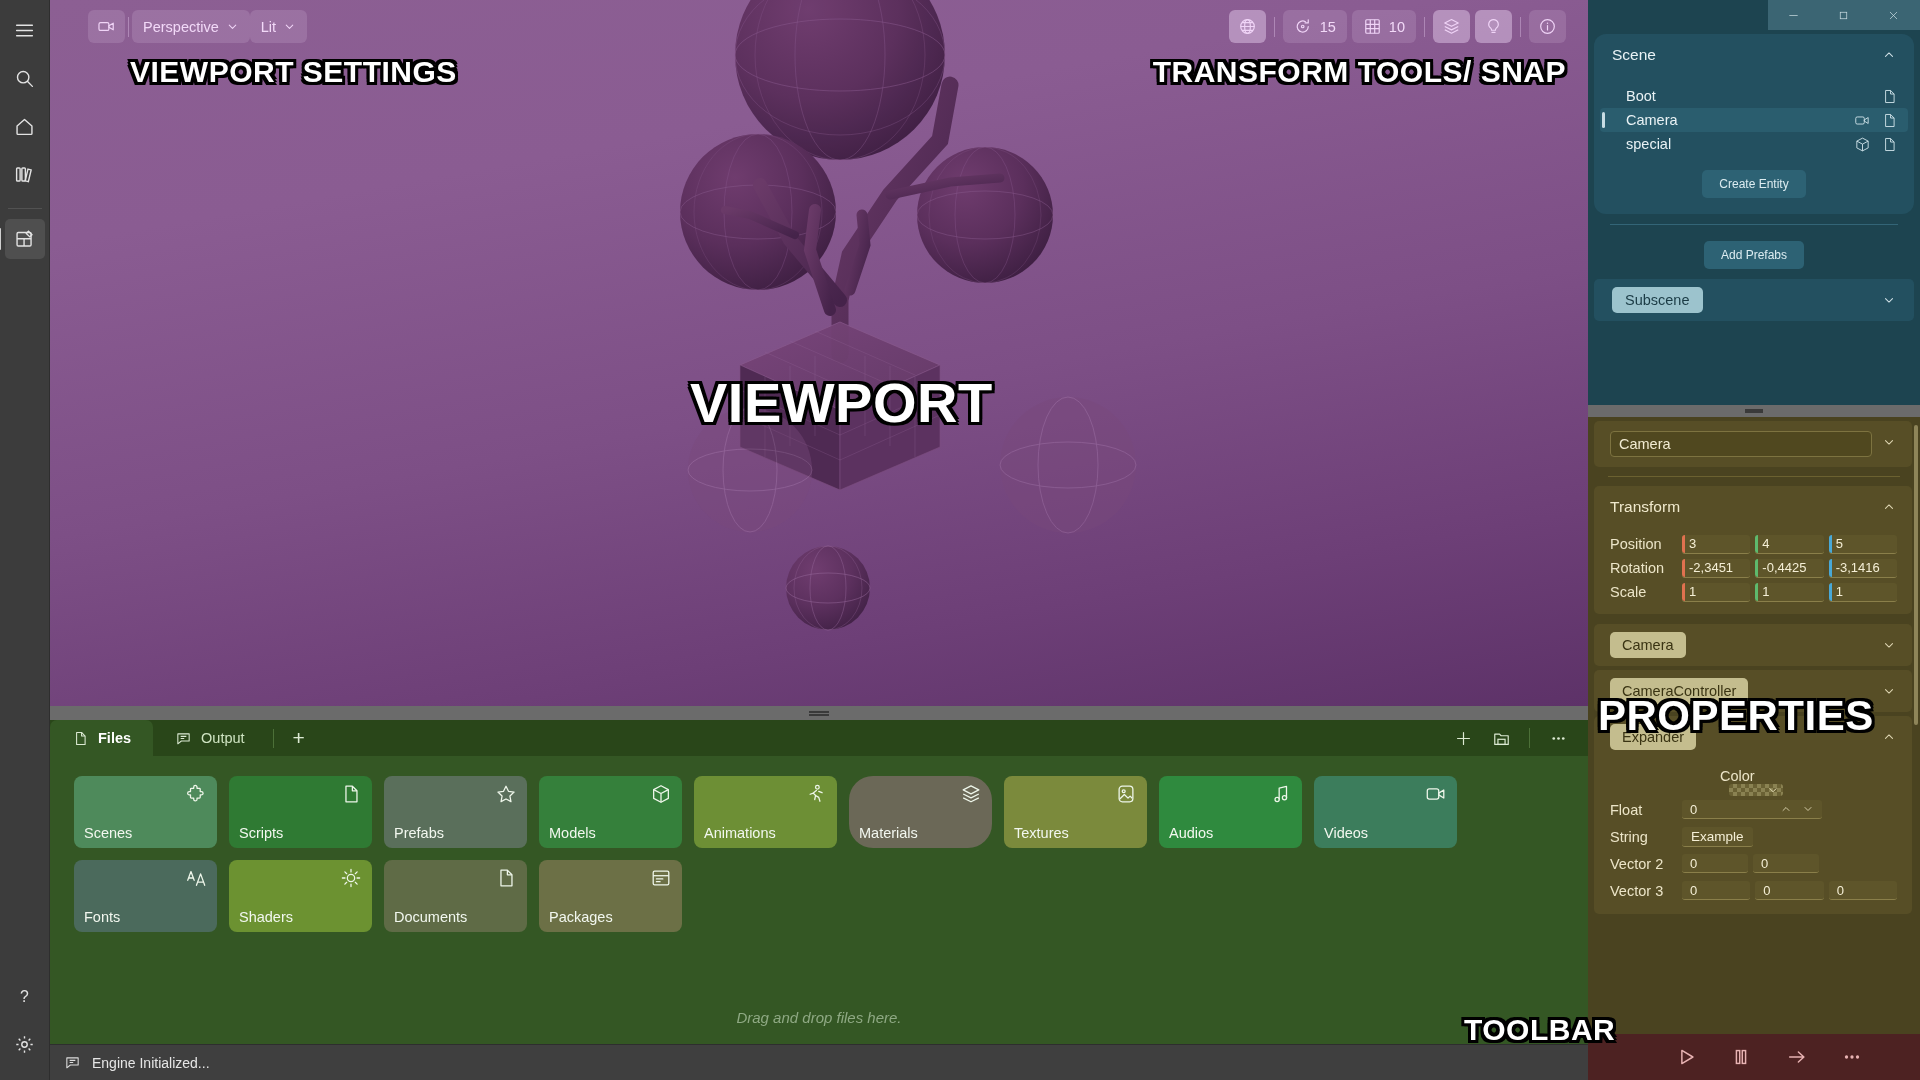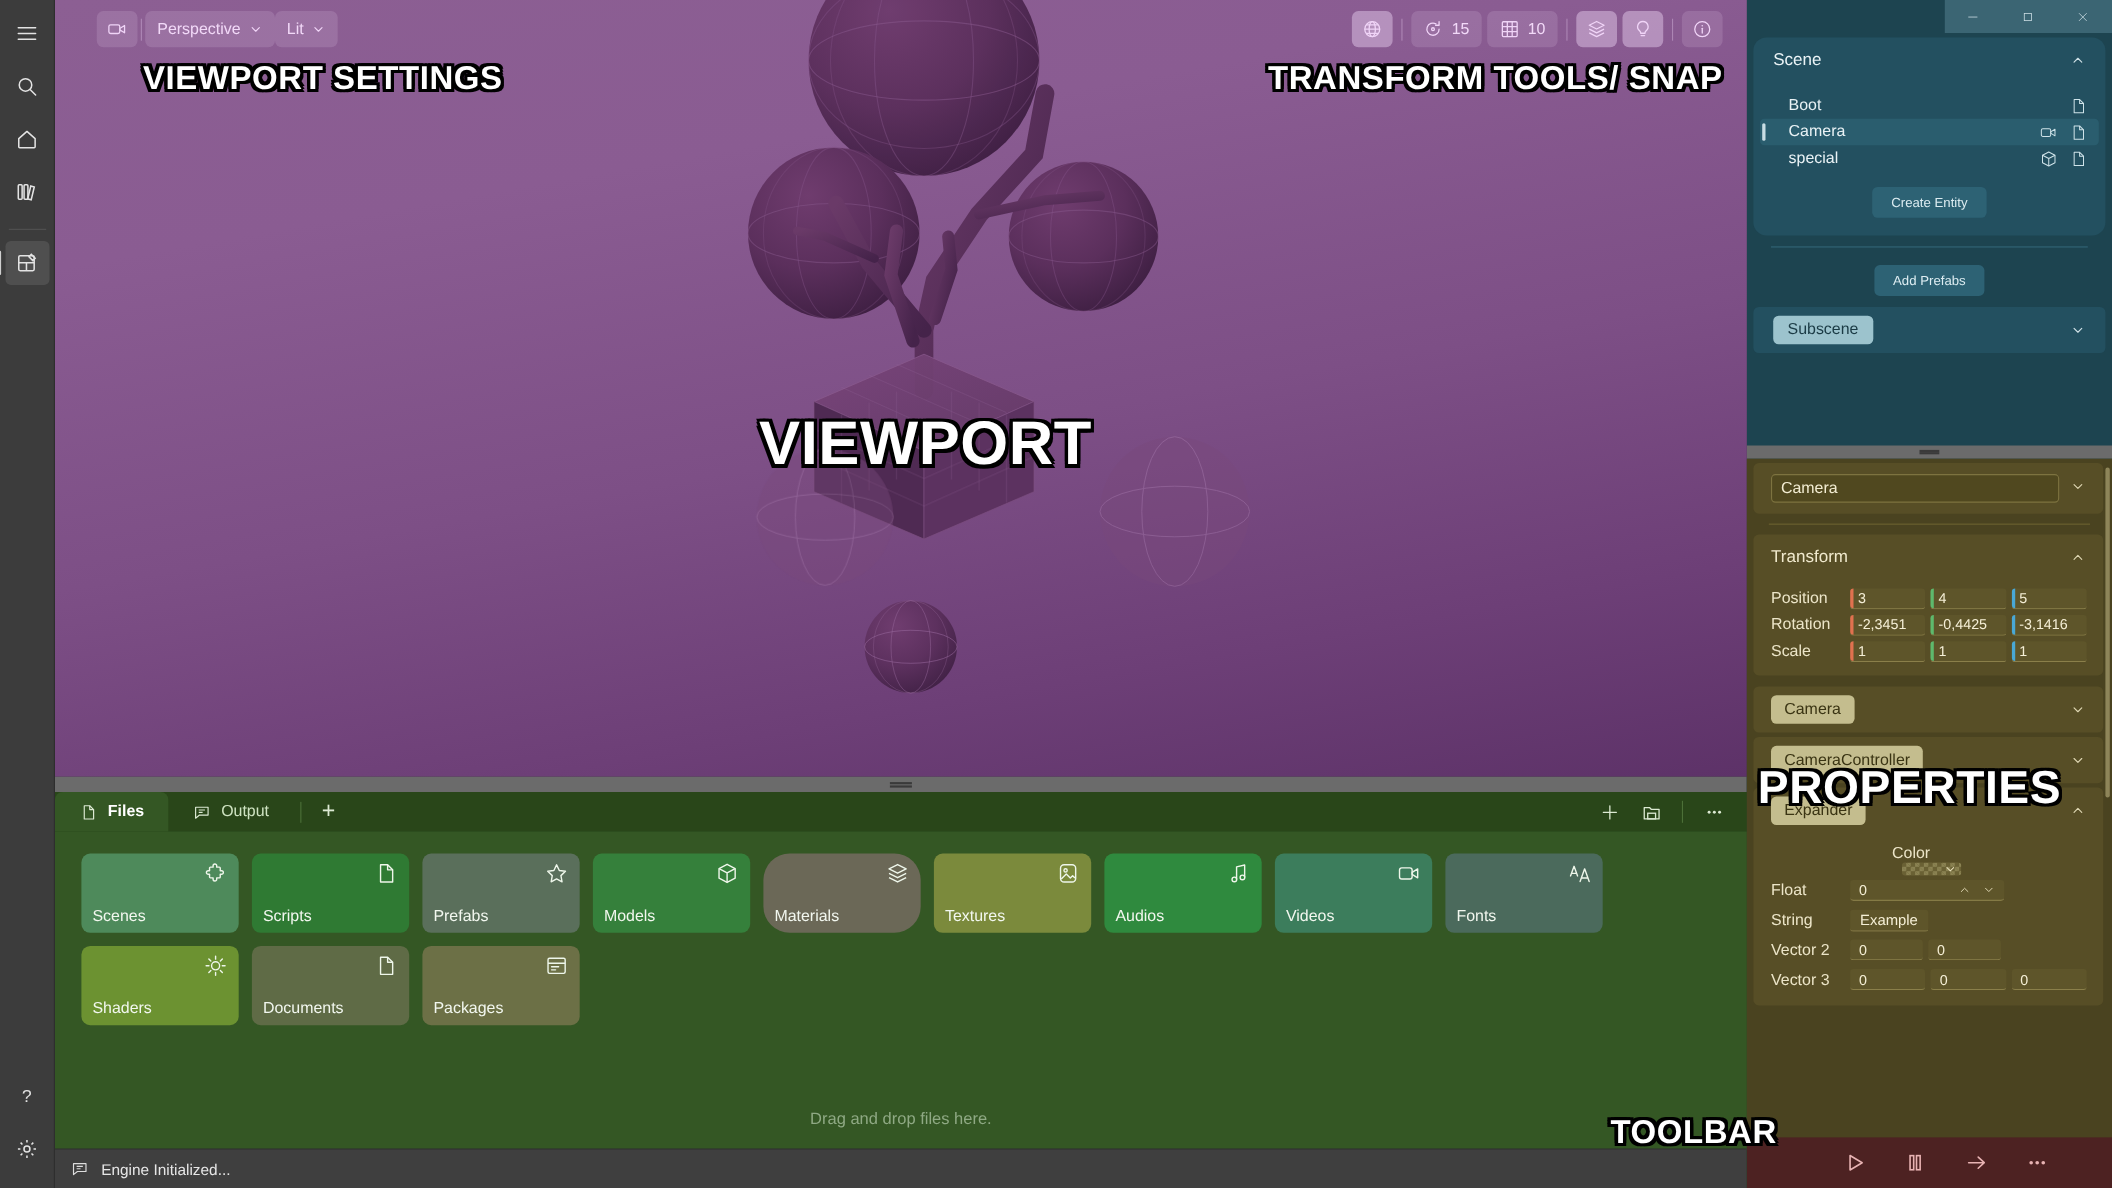--- a/index.html
+++ b/index.html
@@ -138,21 +138,21 @@
     position: relative;
     padding: 7px 10px;
     color: #eef6ea;
     display: flex; flex-direction: column; justify-content: space-between;
     align-items: flex-end;
   }
   .tile svg { width: 22px; height: 22px; stroke: #eef6ea; fill: none; stroke-width: 1.4; }
   .tile .tname { align-self: flex-start; font-size: 14.5px; color: #f2f7ef; }
   .drop-hint {
     position: absolute; left: 0; right: 0; bottom: 18px;
-    text-align: center; color: #8fa984; font-size: 15px;
+    text-align: center; color: #8fa984; font-size: 15px; font-style: italic;
   }
 
   
   .statusbar {
     height: 36px; background: #3f3f3f; display: flex; align-items: center;
     padding-left: 14px; gap: 11px; flex: 0 0 36px;
     border-top: 1px solid #2e2e2e;
   }
   .statusbar svg { width: 17px; height: 17px; stroke: #dddddd; fill: none; stroke-width: 1.5; }
   .statusbar .stext { color: #e6e6e6; font-size: 14px; }
@@ -566,20 +566,27 @@
           </div>
 
           <div class="tile" style="background:#35803b;">
             <svg viewBox="0 0 24 24">
                 <path d="M12 3l8 4.2v9.6L12 21l-8-4.2V7.2z" stroke-linejoin="round"></path>
                 <path d="M4 7.2l8 4.3 8-4.3M12 11.5V21" stroke-linejoin="round"></path>
               </svg>
             <span class="tname">Models</span>
           </div>
 
+          <div class="tile" style="background:#6d8f35;">
+            <svg viewBox="0 0 24 24">
+                <circle cx="13.5" cy="4.6" r="2"></circle>
+                <path d="M12.4 8.2L9 11l2.6 2.6-1 4.4M11.6 13.6l3.4 2.1 1.3 4.2M9 11L5.6 12.3M15 9.2l3.6 1.4" stroke-linecap="round" stroke-linejoin="round"></path>
+              </svg>
+            <span class="tname">Animations</span>
+          </div>
 
           <div class="tile" style="background:#6b6857;border-radius:24px;">
             <svg viewBox="0 0 24 24">
                 <path d="M12 3.2l8.5 4.3L12 11.8 3.5 7.5z" stroke-linejoin="round"></path>
                 <path d="M3.5 12L12 16.3 20.5 12" stroke-linejoin="round"></path>
                 <path d="M3.5 16.2L12 20.5l8.5-4.3" stroke-linejoin="round"></path>
               </svg>
             <span class="tname">Materials</span>
           </div>
 

